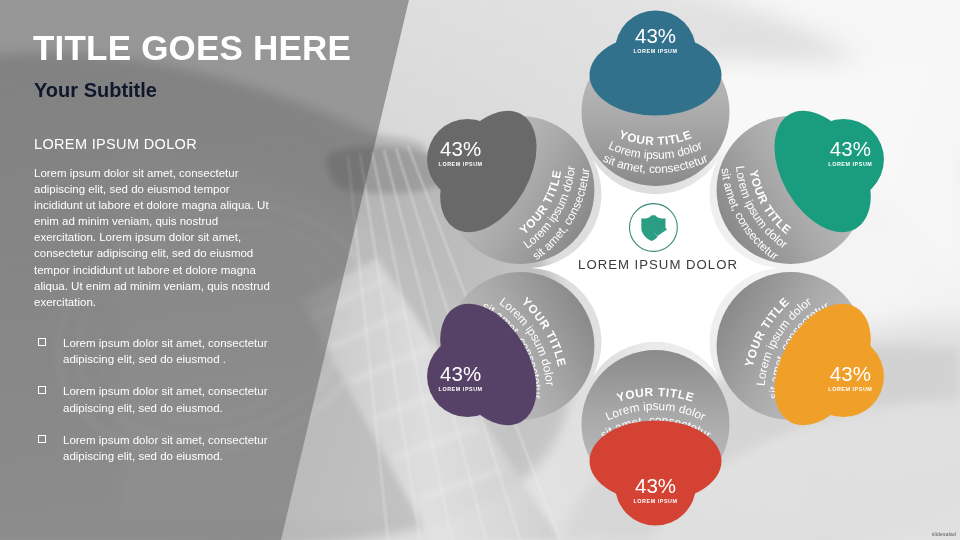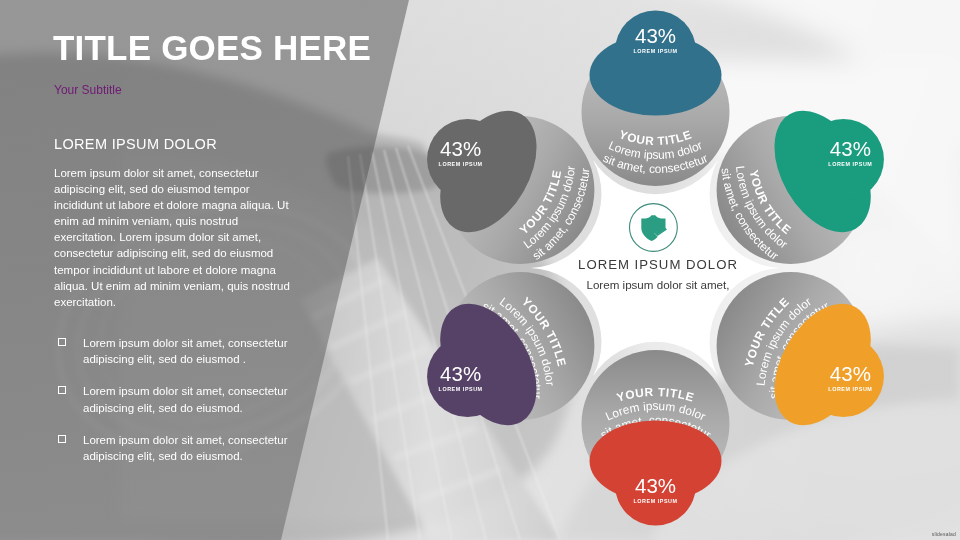--- a/index.html
+++ b/index.html
@@ -5,26 +5,26 @@
 <style>
   html,body{margin:0;padding:0;background:#fff;}
   body{width:960px;height:540px;overflow:hidden;
        font-family:"Liberation Sans",sans-serif;
        -webkit-font-smoothing:antialiased;}
   #slide{position:relative;width:960px;height:540px;overflow:hidden;background:#cfcfcf;}
   .layer{position:absolute;left:0;top:0;width:960px;height:540px;}
   svg{display:block;}
 
   
-  #left-col{position:absolute;left:0;top:0;width:400px;height:540px;margin-left:20px;}
+  #left-col{position:absolute;left:0;top:0;width:400px;height:540px;}
   #title{position:absolute;left:33px;top:27px;width:360px;
          font-size:35px;font-weight:700;color:#ffffff;letter-spacing:.2px;
          line-height:42px;white-space:nowrap;}
-  #subtitle{position:absolute;left:34px;top:80px;font-size:12px;color:#701a75;
-            font-weight:400;line-height:20px;}
+  #subtitle{position:absolute;left:34px;top:80px;font-size:20px;color:#0f172a;
+            font-weight:700;line-height:20px;}
   #lead-head{position:absolute;left:34px;top:135px;font-size:14.5px;color:#ffffff;
              letter-spacing:.35px;font-weight:400;line-height:18px;}
   #body-copy{position:absolute;left:34px;top:165px;width:240px;font-size:11.5px;
              color:#ffffff;line-height:16.1px;font-weight:400;}
   #bullets{position:absolute;left:34px;top:335px;width:250px;}
   .bullet{position:relative;padding-left:29px;margin-bottom:16px;font-size:11.5px;
           color:#ffffff;line-height:16.2px;}
   .bullet .bx{position:absolute;left:4px;top:3px;width:8px;height:8px;
               border:1.2px solid #ffffff;box-sizing:border-box;}
 
@@ -282,17 +282,16 @@
     <div id="body-copy">Lorem ipsum dolor sit amet, consectetur adipiscing elit, sed do eiusmod tempor incididunt ut labore et dolore magna aliqua. Ut enim ad minim veniam, quis nostrud exercitation. Lorem ipsum dolor sit amet, consectetur adipiscing elit, sed do eiusmod tempor incididunt ut labore et dolore magna aliqua. Ut enim ad minim veniam, quis nostrud exercitation.</div>
     <div id="bullets">
         <div class="bullet"><span class="bx"></span><span>Lorem ipsum dolor sit amet, consectetur adipiscing elit, sed do eiusmod .</span></div>
         <div class="bullet"><span class="bx"></span><span>Lorem ipsum dolor sit amet, consectetur adipiscing elit, sed do eiusmod.</span></div>
         <div class="bullet"><span class="bx"></span><span>Lorem ipsum dolor sit amet, consectetur adipiscing elit, sed do eiusmod.</span></div>
       </div>
   </div>
 
   <div class="ctr-head" id="ctr-head">LOREM IPSUM DOLOR</div>
   <div class="ctr-sub" id="ctr-sub">
-    <div>Lorem ipsum dolor sit amet,</div>
   </div>
 
   <div id="watermark">slidesalad</div>
 </div>
 
 </body></html>

